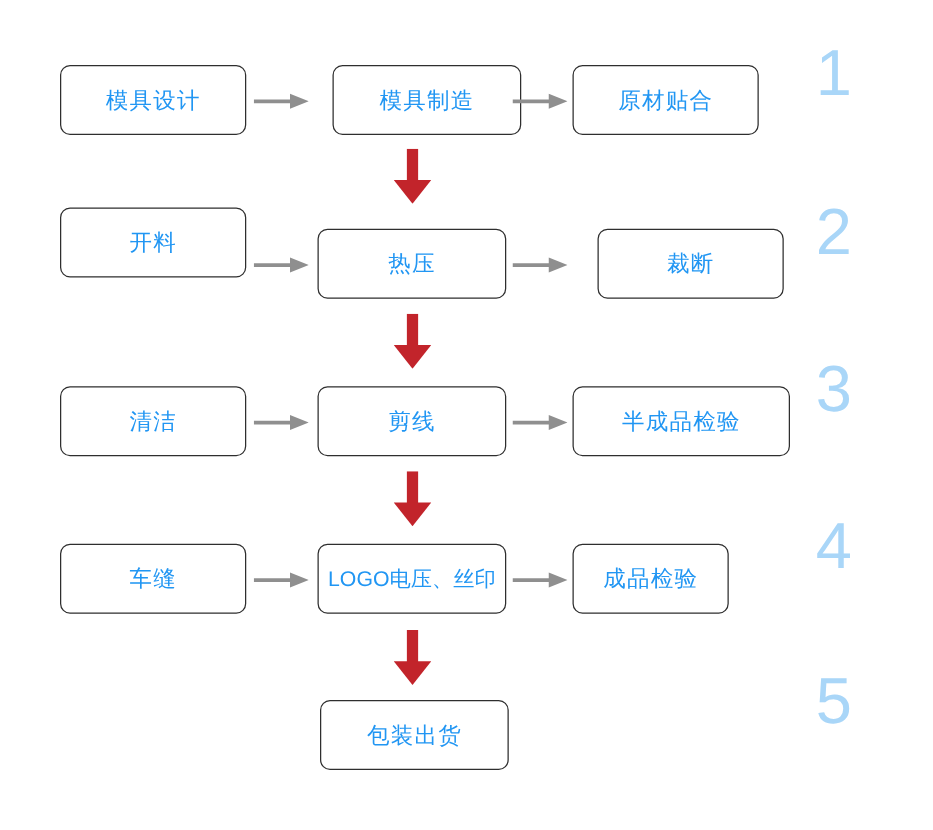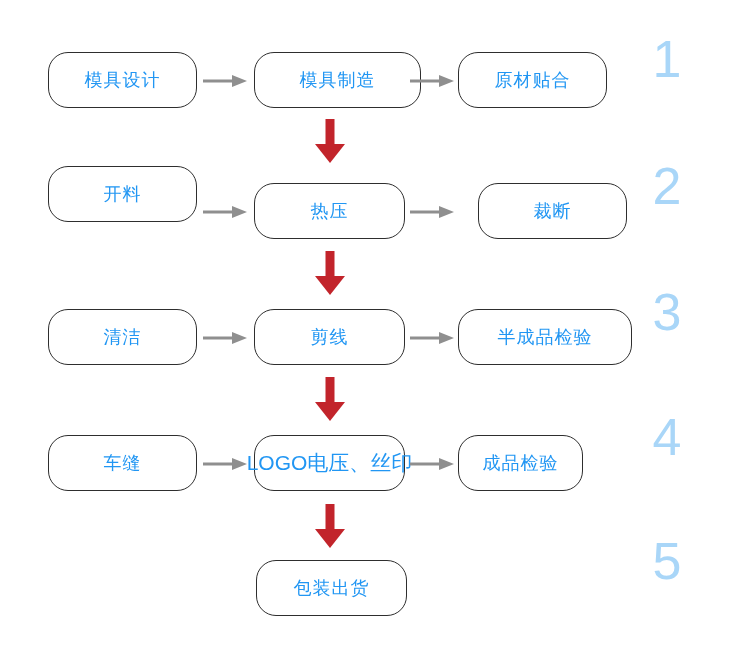--- a/index.html
+++ b/index.html
@@ -7,21 +7,21 @@
     width:746px;height:664px;
     background:#ffffff;
     font-family:"Liberation Sans","DejaVu Sans",sans-serif;
     position:relative;overflow:hidden;
   }
   .canvas{position:absolute;left:0;top:0;width:746px;height:664px;}
   .step-box{
     position:absolute;
     height:56px;
     border:1px solid #2e2e2e;
-    border-radius:20px;
+    border-radius:8px;
     background:#ffffff;
     display:flex;align-items:center;justify-content:center;
     box-sizing:border-box;
   }
   .step-label{
     color:#2196f3;
     font-size:18px;
     letter-spacing:1px;
     white-space:nowrap;
   }
@@ -42,21 +42,21 @@
 
 <div class="canvas">
 
   <div class="step-box" style="left:48px;top:52px;width:149px">
     <span class="step-label">模具设计</span>
   </div>
   <svg class="h-arrow" style="left:203px;top:74px" viewBox="0 0 44 14">
     <line x1="0" y1="7" x2="31" y2="7" stroke="#8f8f8f" stroke-width="3"></line>
     <polygon points="29,1 44,7 29,13" fill="#8f8f8f"></polygon>
   </svg>
-  <div class="step-box" style="left:254px;top:52px;width:167px">
+  <div class="step-box" style="left:266px;top:52px;width:151px">
     <span class="step-label">模具制造</span>
   </div>
   <svg class="h-arrow" style="left:410px;top:74px" viewBox="0 0 44 14">
     <line x1="0" y1="7" x2="31" y2="7" stroke="#8f8f8f" stroke-width="3"></line>
     <polygon points="29,1 44,7 29,13" fill="#8f8f8f"></polygon>
   </svg>
   <div class="step-box" style="left:458px;top:52px;width:149px">
     <span class="step-label">原材贴合</span>
   </div>
   <div class="row-number" style="top:31px">1</div>
@@ -115,21 +115,21 @@
   </svg>
 
   <div class="step-box" style="left:48px;top:435px;width:149px">
     <span class="step-label">车缝</span>
   </div>
   <svg class="h-arrow" style="left:203px;top:457px" viewBox="0 0 44 14">
     <line x1="0" y1="7" x2="31" y2="7" stroke="#8f8f8f" stroke-width="3"></line>
     <polygon points="29,1 44,7 29,13" fill="#8f8f8f"></polygon>
   </svg>
   <div class="step-box" style="left:254px;top:435px;width:151px">
-    <span class="step-label" style="letter-spacing:0;font-size:21px">LOGO电压、丝印</span>
+    <span class="step-label" style="letter-spacing:0;font-size:17px">LOGO电压、丝印</span>
   </div>
   <svg class="h-arrow" style="left:410px;top:457px" viewBox="0 0 44 14">
     <line x1="0" y1="7" x2="31" y2="7" stroke="#8f8f8f" stroke-width="3"></line>
     <polygon points="29,1 44,7 29,13" fill="#8f8f8f"></polygon>
   </svg>
   <div class="step-box" style="left:458px;top:435px;width:125px">
     <span class="step-label">成品检验</span>
   </div>
   <div class="row-number" style="top:409px">4</div>
 

